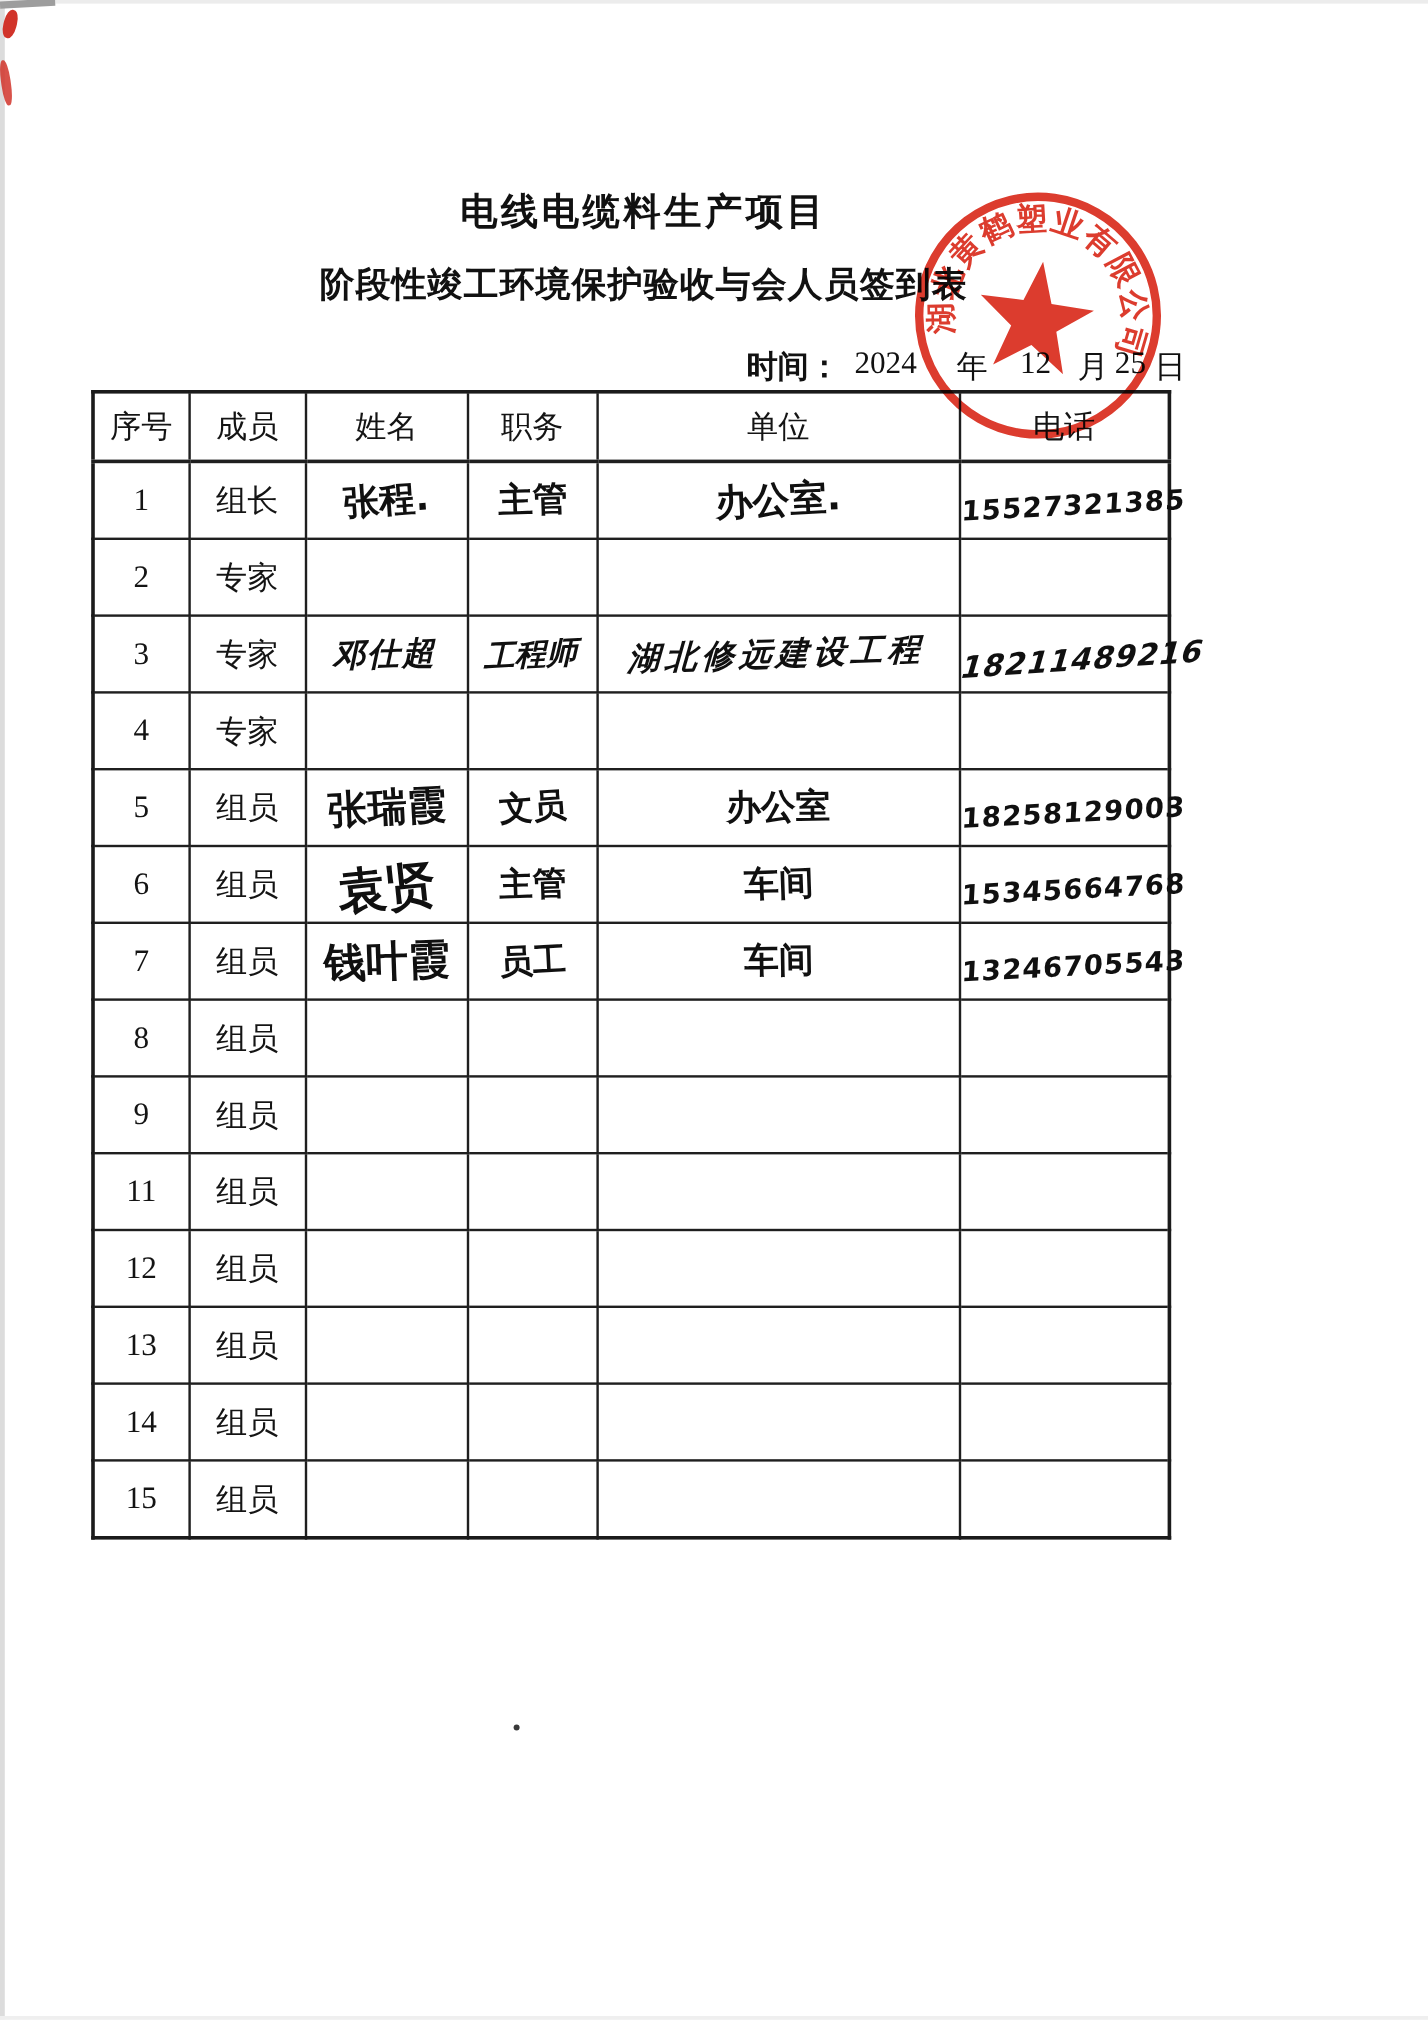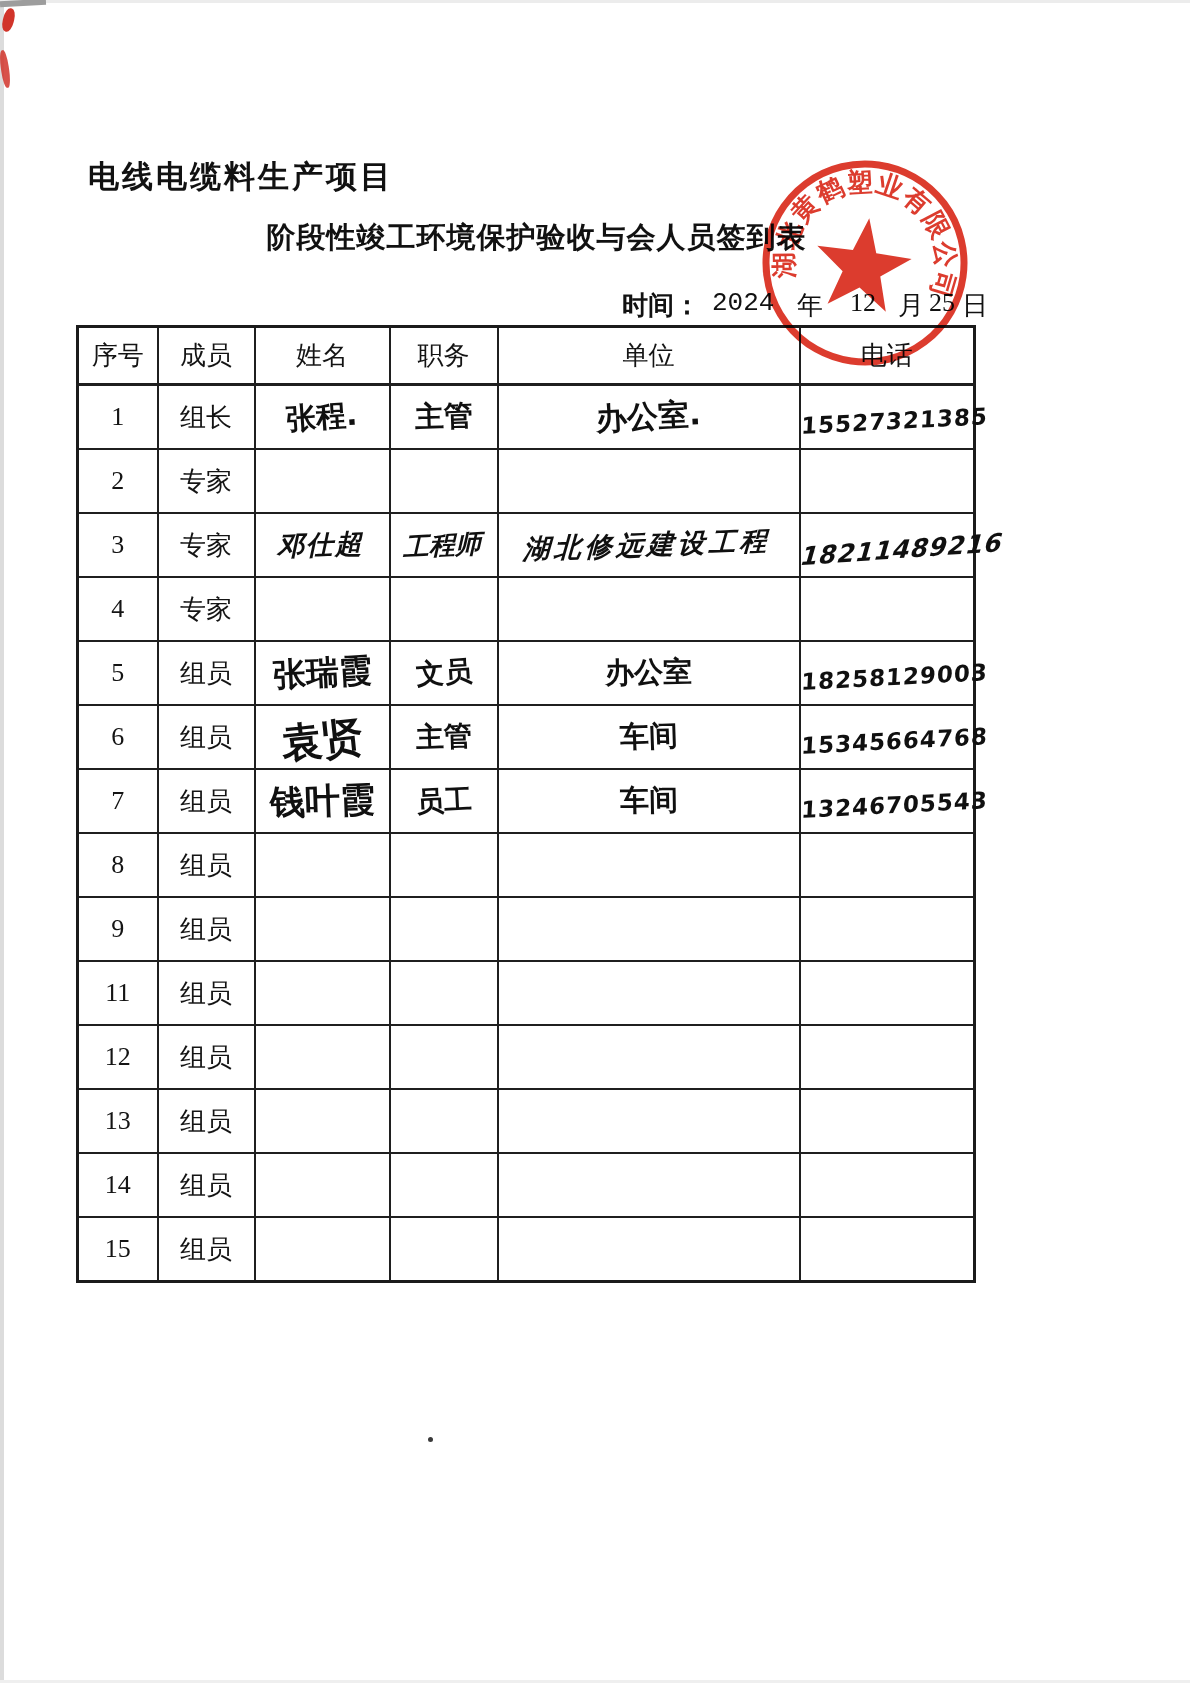--- a/index.html
+++ b/index.html
@@ -17,31 +17,31 @@
   .edge-top{position:absolute;left:0;top:0;width:1190px;height:3px;background:#ececec;}
   .edge-bottom{position:absolute;left:0;bottom:0;width:1190px;height:3px;background:#efefef;}
   .corner-mark{position:absolute;left:0;top:0;width:46px;height:6px;background:#9d9d9d;transform:rotate(-3deg);}
   .speck{position:absolute;background:#d1342a;border-radius:45%;}
   .speck1{left:3px;top:8px;width:11px;height:24px;transform:rotate(14deg);}
   .speck2{left:1px;top:50px;width:8px;height:38px;transform:rotate(-8deg);opacity:.85;}
   .dot-artifact{position:absolute;left:428px;top:1437px;width:5px;height:5px;border-radius:50%;background:#3a3a3a;}
 
   .doc-title{
     position:absolute;left:88px;top:156px;width:897px;
-    font-family:Liberation Serif, serif;
+    text-align:center;font-family:Liberation Serif, serif;
     font-size:31px;font-weight:700;letter-spacing:3px;color:#111;
   }
   .doc-subtitle{
     position:absolute;left:88px;top:218px;width:897px;
     text-align:center;font-family:"Liberation Sans","DejaVu Sans",sans-serif;
     font-size:29px;font-weight:700;letter-spacing:1px;color:#111;
   }
   .date-line span{position:absolute;top:288px;font-size:26px;color:#111;}
   .date-label{left:622px;font-weight:700;}
-  .date-year{left:712px;font-family:Liberation Mono, monospace;}
+  .date-year{left:712px;}
   .date-year-unit{left:797px;}
   .date-month{left:850px;}
   .date-month-unit{left:898px;}
   .date-day{left:929px;}
   .date-day-unit{left:962px;}
 
   
   .signin-table{
     position:absolute;left:76px;top:325px;
     border-collapse:collapse;table-layout:fixed;

